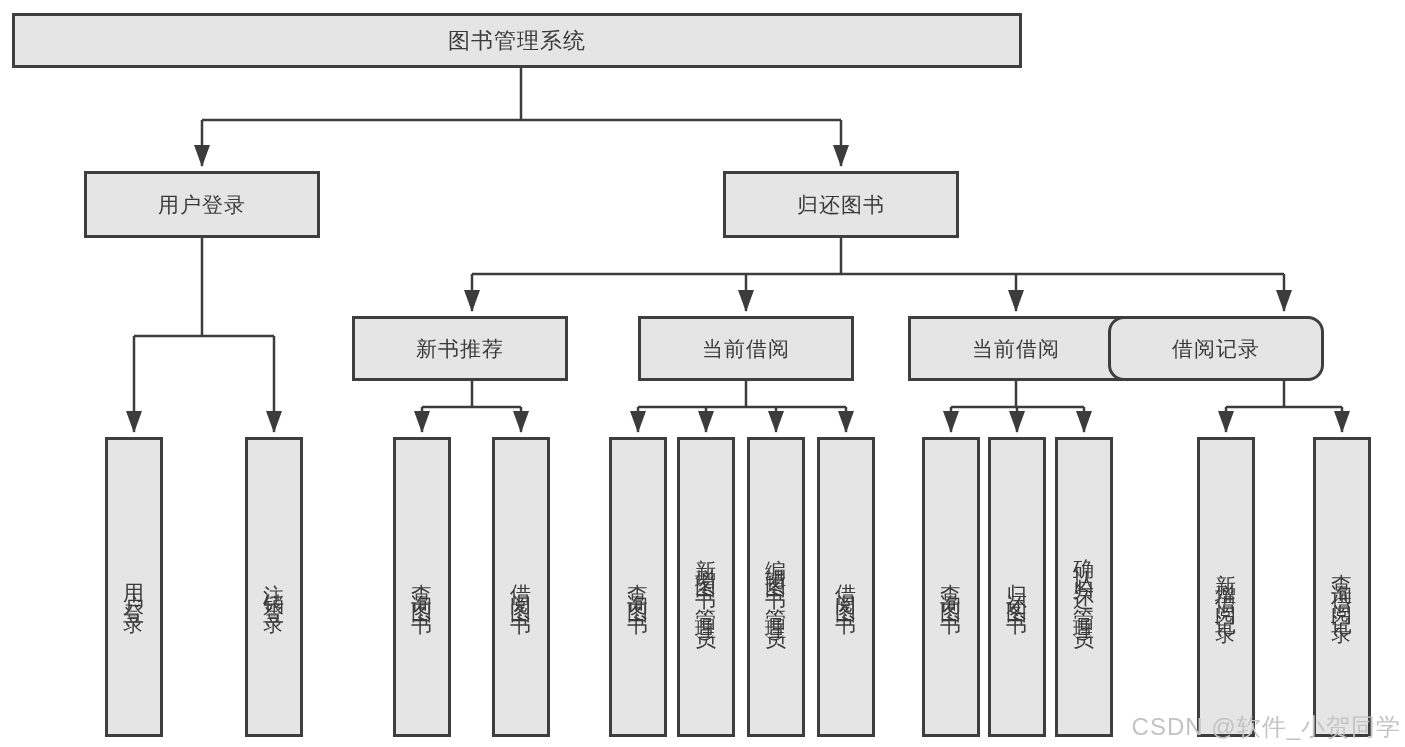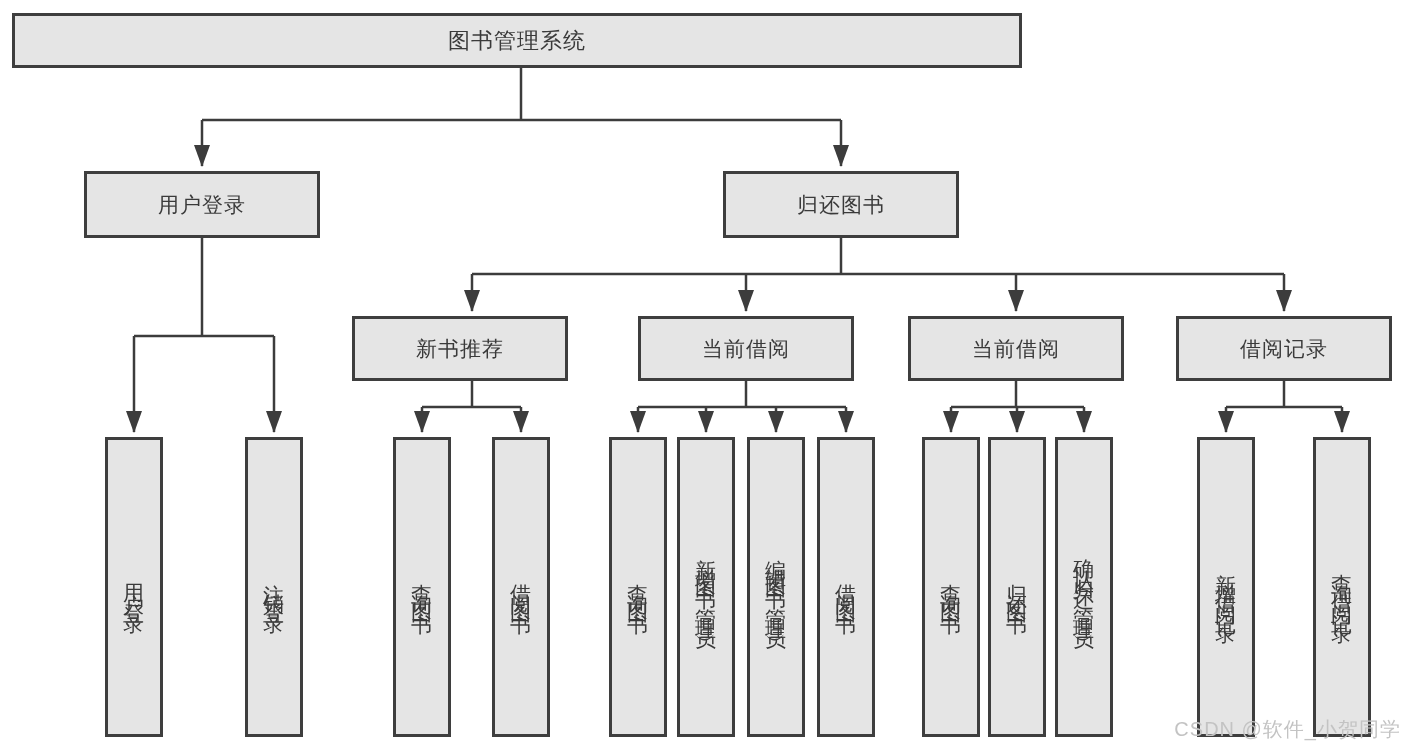--- a/index.html
+++ b/index.html
@@ -28,21 +28,21 @@
     writing-mode:vertical-rl;
     text-orientation:mixed;
     font-size:21px;
     letter-spacing:10px;
     line-height:1;
   }
   .watermark{
     position:absolute;
     right:4px;bottom:4px;
     z-index:3;
-    font-size:20px;
+    font-size:24px;
     color:#c3c3c3;
     letter-spacing:1px;
     white-space:nowrap;
   }
 </style>
 </head>
 <body>
 
 <div class="stage">
 
@@ -95,21 +95,21 @@
   </svg>
 
   <div class="box h root" style="left:12px;top:13px;width:1010px;height:55px;">图书管理系统</div>
 
   <div class="box h" style="left:84px;top:171px;width:236px;height:67px;">用户登录</div>
   <div class="box h" style="left:723px;top:171px;width:236px;height:67px;">归还图书</div>
 
   <div class="box h" style="left:352px;top:316px;width:216px;height:65px;">新书推荐</div>
   <div class="box h" style="left:638px;top:316px;width:216px;height:65px;">当前借阅</div>
   <div class="box h" style="left:908px;top:316px;width:216px;height:65px;">当前借阅</div>
-  <div class="box h" style="left:1176px;top:316px;width:216px;height:65px;">借阅记录</div>
+  <div class="box h" style="left:1108px;top:316px;width:216px;height:65px;border-radius:16px;">借阅记录</div>
 
   <div class="box v" style="left:105px;top:437px;width:58px;height:300px;">用户登录</div>
   <div class="box v" style="left:245px;top:437px;width:58px;height:300px;">注销登录</div>
 
   <div class="box v" style="left:393px;top:437px;width:58px;height:300px;">查询图书</div>
   <div class="box v" style="left:492px;top:437px;width:58px;height:300px;">借阅图书</div>
 
   <div class="box v" style="left:609px;top:437px;width:58px;height:300px;">查询图书</div>
   <div class="box v" style="left:677px;top:437px;width:58px;height:300px;">新增图书（管理员）</div>
   <div class="box v" style="left:747px;top:437px;width:58px;height:300px;">编辑图书（管理员）</div>

